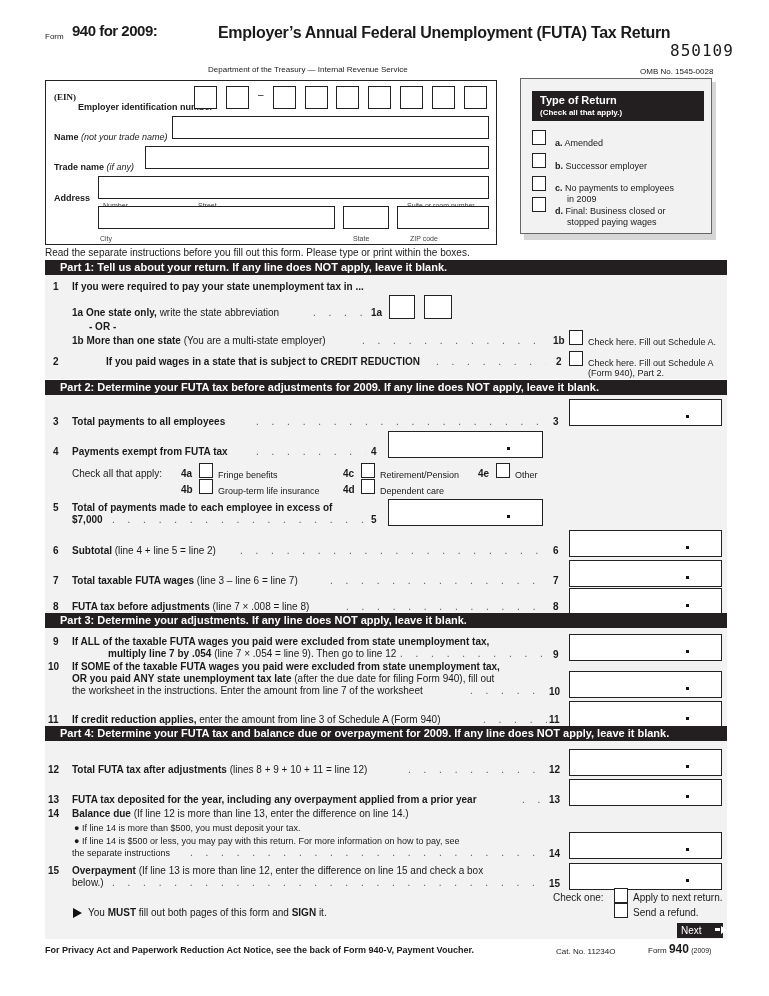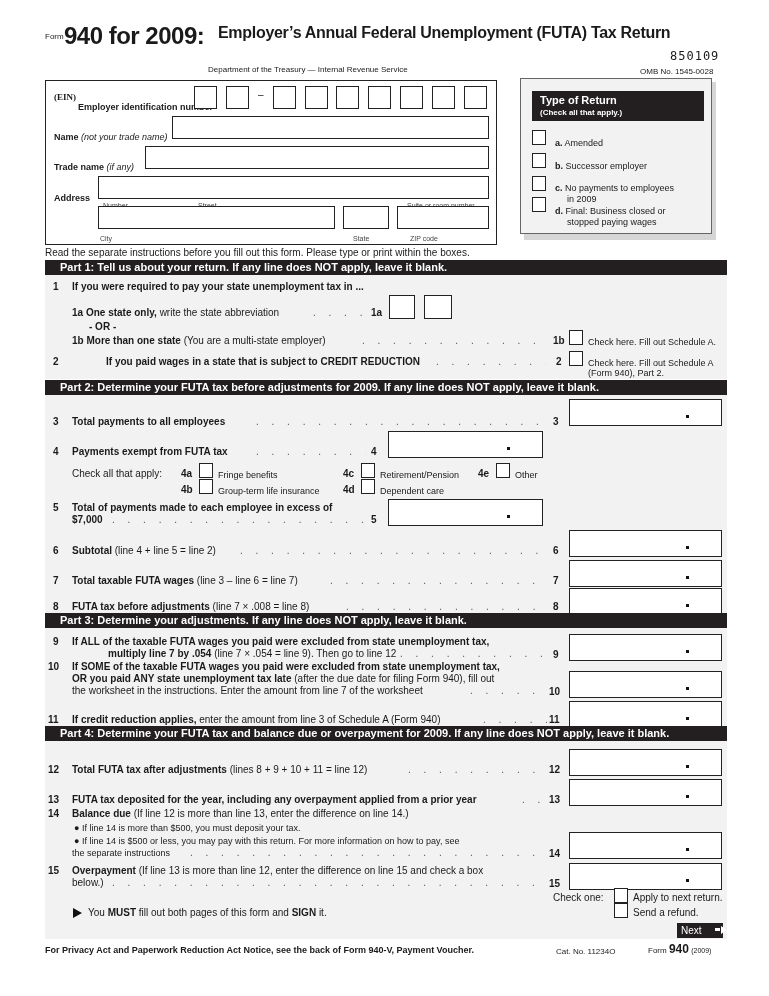--- a/index.html
+++ b/index.html
@@ -17,24 +17,24 @@
   .lead { position: absolute; font-size: 10px; letter-spacing: 5px; color: #555; white-space: nowrap; overflow: hidden; line-height: 12px; }
   .amt { position: absolute; width: 153px; height: 27px; border: 1px solid #222; background: #fff; }
   .amt .dot { right: 32px; bottom: 7px; }
   .amt2 { position: absolute; width: 155px; height: 27px; border: 1px solid #222; background: #fff; }
   .amt2 .dot { right: 32px; bottom: 7px; }
 </style>
 </head>
 <body>
 
 <div class="t" style="left:45px;top:31px;font-size:8px;">Form</div>
-<div class="abs b" style="left:64px;top:22px;font-size:24px;letter-spacing:-0.5px;">940 for 2009:</div>
+<div class="abs b" style="left:72px;top:22px;font-size:15px;letter-spacing:-0.5px;">940 for 2009:</div>
 <div class="abs b" style="left:218px;top:24px;font-size:16px;letter-spacing:-0.3px;">Employer’s Annual Federal Unemployment (FUTA) Tax Return</div>
 <div class="abs" style="left:208px;top:65px;font-size:8px;">Department of the Treasury — Internal Revenue Service</div>
-<div class="abs" style="left:670px;top:49px;font-size:12px;font-family:'DejaVu Sans Mono',monospace;letter-spacing:1px;">850109</div>
+<div class="abs" style="left:670px;top:41px;font-size:16px;font-family:'DejaVu Sans Mono',monospace;letter-spacing:1px;">850109</div>
 <div class="abs" style="left:640px;top:67px;font-size:8px;">OMB No. 1545-0028</div>
 
 <div class="abs" style="left:45px;top:80px;width:452px;height:165px;border:1px solid #222;">
 </div>
 <div class="t t9 b" style="left:54px;top:91px;font-family:Liberation Serif, serif;">(EIN)</div>
 <div class="t t9 b" style="left:54px;top:101px;margin-left:24px;">Employer identification number</div>
 <div class="box" style="left:194px;top:86px;width:23px;height:23px;"></div>
 <div class="box" style="left:226px;top:86px;width:23px;height:23px;"></div>
 <div class="t" style="left:258px;top:89px;">–</div>
 <div class="box" style="left:273px;top:86px;width:23px;height:23px;"></div>

